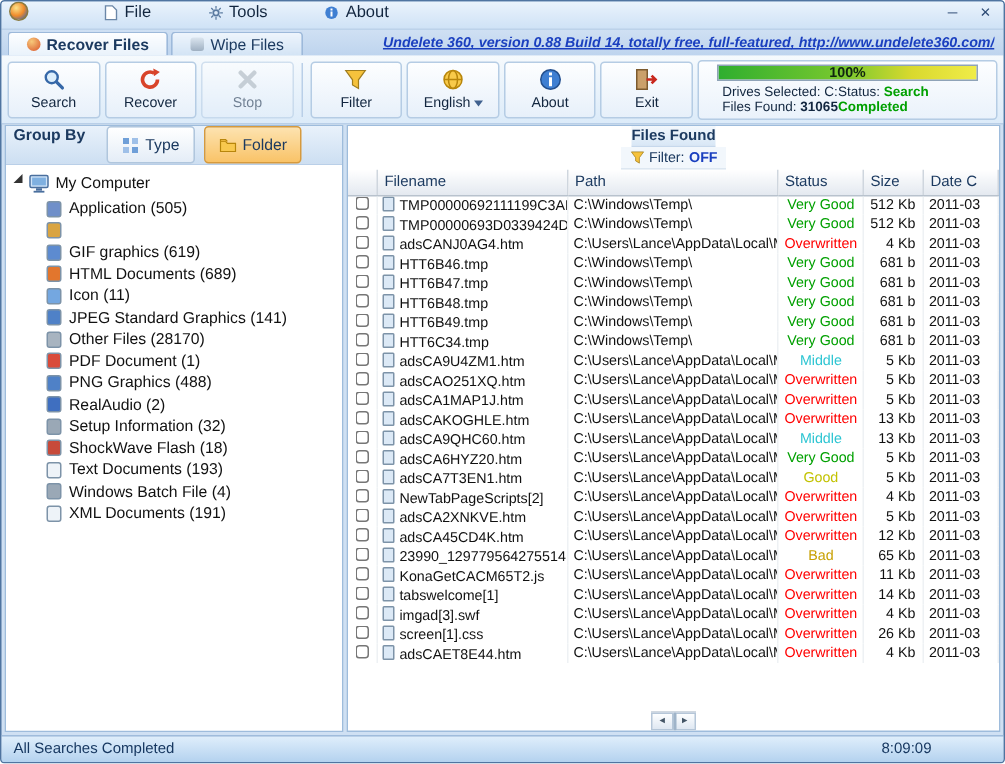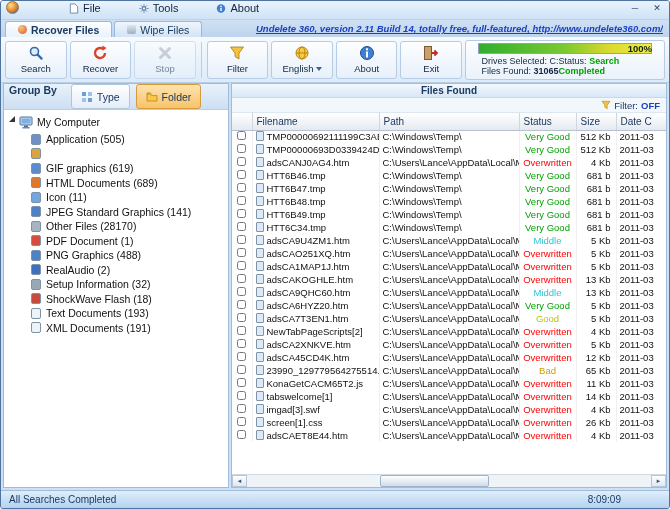--- a/index.html
+++ b/index.html
@@ -50,21 +50,21 @@
   .caret { width:0; height:0; border-left:3px solid transparent; border-right:3px solid transparent;
     border-top:4px solid #40618f; display:inline-block; margin-left:2px; }
   .lbl-row { display:flex; align-items:center; }
 
   .progress-panel { margin-left:auto; width:220px; height:40px; border:1px solid #b5cce4;
     border-radius:3px; background:linear-gradient(#fdfeff,#eaf2fb); padding:1px 6px 2px;
     display:flex; flex-direction:column; }
   .pb-wrap { position:relative; height:13px; margin:1px 6px 0; }
   .pb-bar { position:absolute; inset:0; border:1px solid #8fa3b8;
     background:linear-gradient(90deg,#2fae2f,#7cc92e 50%,#d9d92e 75%,#f0ec48); }
-  .pb-label { position:absolute; inset:0; text-align:right; font-size:9.5px; font-weight:bold;
+  .pb-label { position:absolute; inset:0; text-align:center; font-size:9.5px; font-weight:bold;
     color:#10240f; line-height:12px; }
   .pb-info { display:flex; justify-content:center; margin-top:2px; font-size:9px; color:#12263f; }
   .pb-left div { line-height:10.5px; white-space:nowrap; }
   .pb-right { text-align:left; line-height:10.5px; max-width:90px; }
   .files-val { font-weight:bold; }
   .status-val { font-weight:bold; }
 
   
   .main { flex:1; display:flex; gap:2px; padding:0 2px 2px; overflow:hidden; }
 
@@ -80,21 +80,21 @@
 
   .tree { flex:1; background:#fff; padding:5px 3px; overflow:hidden; }
   .tree-root { display:flex; gap:4px; padding:1px 2px 3px; font-size:10.5px; color:#111; }
   .tree-arrow { width:0; height:0; border-left:6px solid transparent; border-bottom:6px solid #333; }
   .tree-root svg { width:14px; height:13px; }
   .tree-item { display:flex; align-items:center; gap:5px; height:14.5px; padding-left:24px;
     font-size:10.5px; color:#111; white-space:nowrap; overflow:hidden; }
   .t-icon { width:10px; height:11px; flex:0 0 10px; border:1px solid #7d93a8; border-radius:2px; }
 
   .right-panel { flex:1; display:flex; flex-direction:column; border:1px solid #9ebcdc;
-    background:#fff; overflow:hidden; }
+    background:#fff; overflow:hidden;align-items:center; }
   .rp-header { height:14px; flex:0 0 14px; text-align:center; font-weight:bold; font-size:10px;
     color:#1c3a60; background:linear-gradient(#f3f8fd,#d8e7f6); border-bottom:1px solid #c6d8ec; line-height:14px; }
   .rp-tabs { height:20px; flex:0 0 20px; display:flex; align-items:flex-end;
     background:linear-gradient(#eaf2fb,#dcead8f); background:linear-gradient(#eaf2fb,#d9e8f7);
     padding-left:4px; border-bottom:1px solid #c6d8ec; }
   .rtab { height:18px; padding:0 10px; font-size:10px; line-height:18px; color:#93a5b8;
     border:1px solid #c0d2e4; border-bottom:none; border-radius:3px 3px 0 0;
     background:linear-gradient(#eef4fa,#dde9f5); margin-right:2px; }
   .rtab.active { background:#fff; color:#122f52; font-weight:bold; }
   .searchbox { margin-left:auto; margin-right:6px; margin-bottom:2px; display:flex; align-items:center;
@@ -176,21 +176,21 @@
 
   <div class="tabrow">
     <div class="main-tab active">
       <span class="tab-ic"></span>
       <span>Recover Files</span>
     </div>
     <div class="main-tab">
       <span class="tab-ic wipe"></span>
       <span>Wipe Files</span>
     </div>
-    <a class="version-link">Undelete 360, version 2.11 Build 14, totally free, full-featured, http://www.undelete360.com/</a>
+    <a class="version-link">Undelete 360, version 0.88 Build 14, totally free, full-featured, http://www.undelete360.com/</a>
   </div>
 
   <div class="toolbar">
     <div class="tb-btn">
       <svg viewBox="0 0 16 16">
           <circle cx="6.5" cy="6.5" r="4" fill="#dceefc" stroke="#3668a8" stroke-width="1.6"></circle>
           <line x1="9.6" y1="9.6" x2="13.6" y2="13.6" stroke="#3668a8" stroke-width="2.2" stroke-linecap="round"></line>
         </svg>
       <span class="tb-label">Search</span>
     </div>
@@ -336,20 +336,24 @@
               <span class="t-icon" style="background: rgb(154, 168, 182);"></span>
               <span>Setup Information (32)</span>
             </div>
             <div class="tree-item">
               <span class="t-icon" style="background: rgb(199, 74, 58);"></span>
               <span>ShockWave Flash (18)</span>
             </div>
             <div class="tree-item">
               <span class="t-icon" style="background: rgb(238, 243, 248);"></span>
               <span>Text Documents (193)</span>
+            </div>
+            <div class="tree-item">
+              <span class="t-icon" style="background: rgb(154, 168, 182);"></span>
+              <span>Windows Batch File (4)</span>
             </div>
             <div class="tree-item">
               <span class="t-icon" style="background: rgb(238, 243, 248);"></span>
               <span>XML Documents (191)</span>
             </div>
           </div>
       </div>
     </div>
 
     <div class="right-panel">

